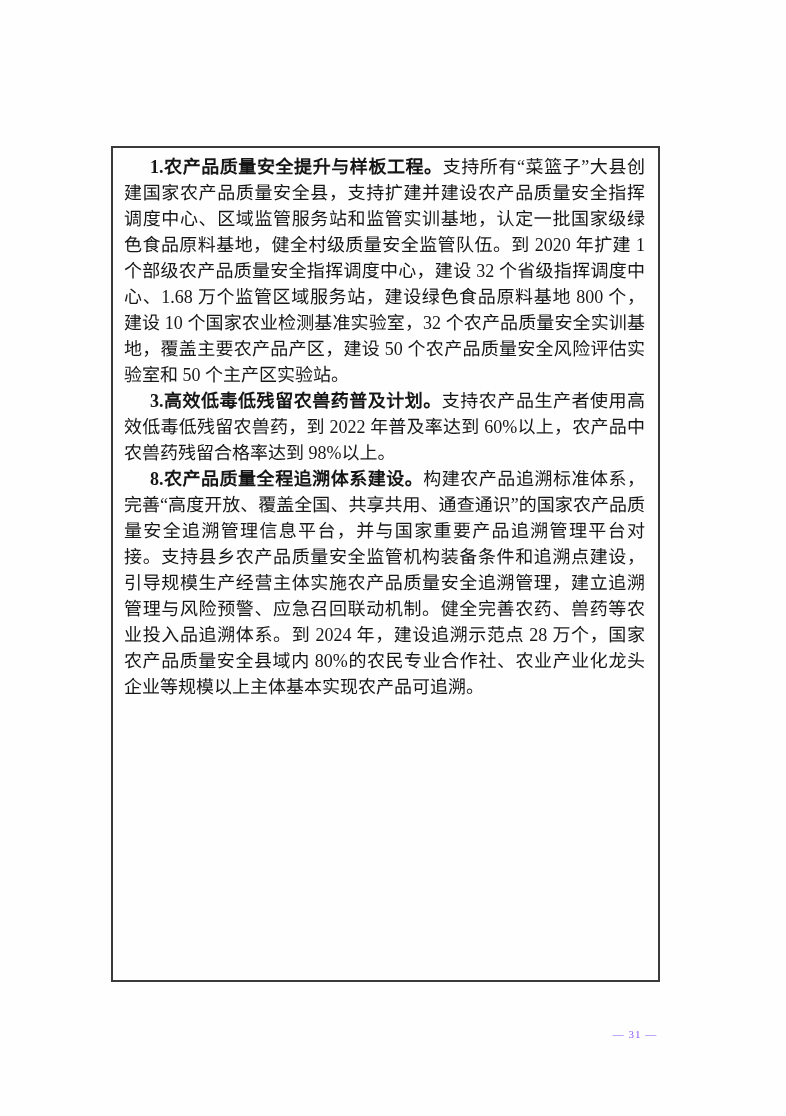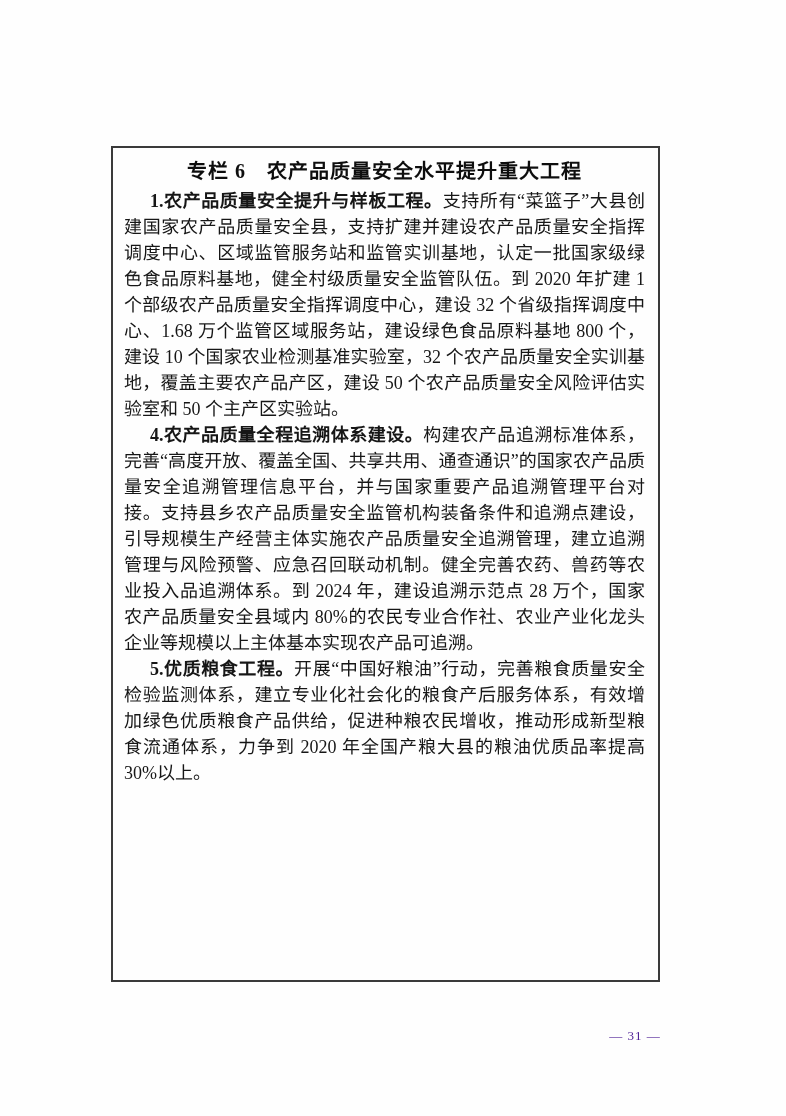--- a/index.html
+++ b/index.html
@@ -46,41 +46,40 @@
     color: #161616;
   }
   .column-paragraph .lead {
     font-weight: bold;
   }
   .page-number {
     position: absolute;
     left: 585px;
     top: 1028px;
     width: 100px;
-    font-size: 13px;
+    font-size: 11px;
     letter-spacing: 1px;
-    color: #4c1d95;
+    color: #8b5cf6;
     text-align: center;
     white-space: nowrap;
   }
 </style>
 </head>
 <body>
 
 <div class="page">
 
   <div class="column-box">
 
-    <div class="column-title">专栏 6　农产品质量安全水平提升重大工程</div>
 
 
     <p class="column-paragraph"><span class="lead">1.农产品质量安全提升与样板工程。</span><span>支持所有“菜篮子”大县创建国家农产品质量安全县，支持扩建并建设农产品质量安全指挥调度中心、区域监管服务站和监管实训基地，认定一批国家级绿色食品原料基地，健全村级质量安全监管队伍。到 2020 年扩建 1 个部级农产品质量安全指挥调度中心，建设 32 个省级指挥调度中心、1.68 万个监管区域服务站，建设绿色食品原料基地 800 个，建设 10 个国家农业检测基准实验室，32 个农产品质量安全实训基地，覆盖主要农产品产区，建设 50 个农产品质量安全风险评估实验室和 50 个主产区实验站。</span></p>
 
+    <p class="column-paragraph"><span class="lead">3.高效低毒低残留农兽药普及计划。</span><span>支持农产品生产者使用高效低毒低残留农兽药，到 2022 年普及率达到 60%以上，农产品中农兽药残留合格率达到 98%以上。</span></p>
 
-    <p class="column-paragraph"><span class="lead">4.农产品质量全程追溯体系建设。</span><span>构建农产品追溯标准体系，完善“高度开放、覆盖全国、共享共用、通查通识”的国家农产品质量安全追溯管理信息平台，并与国家重要产品追溯管理平台对接。支持县乡农产品质量安全监管机构装备条件和追溯点建设，引导规模生产经营主体实施农产品质量安全追溯管理，建立追溯管理与风险预警、应急召回联动机制。健全完善农药、兽药等农业投入品追溯体系。到 2024 年，建设追溯示范点 28 万个，国家农产品质量安全县域内 80%的农民专业合作社、农业产业化龙头企业等规模以上主体基本实现农产品可追溯。</span></p>
+    <p class="column-paragraph"><span class="lead">8.农产品质量全程追溯体系建设。</span><span>构建农产品追溯标准体系，完善“高度开放、覆盖全国、共享共用、通查通识”的国家农产品质量安全追溯管理信息平台，并与国家重要产品追溯管理平台对接。支持县乡农产品质量安全监管机构装备条件和追溯点建设，引导规模生产经营主体实施农产品质量安全追溯管理，建立追溯管理与风险预警、应急召回联动机制。健全完善农药、兽药等农业投入品追溯体系。到 2024 年，建设追溯示范点 28 万个，国家农产品质量安全县域内 80%的农民专业合作社、农业产业化龙头企业等规模以上主体基本实现农产品可追溯。</span></p>
 
-    <p class="column-paragraph"><span class="lead">5.优质粮食工程。</span><span>开展“中国好粮油”行动，完善粮食质量安全检验监测体系，建立专业化社会化的粮食产后服务体系，有效增加绿色优质粮食产品供给，促进种粮农民增收，推动形成新型粮食流通体系，力争到 2020 年全国产粮大县的粮油优质品率提高 30%以上。</span></p>
 
   </div>
 
   <div class="page-number">— 31 —</div>
 
 </div>
 
 </body></html>

